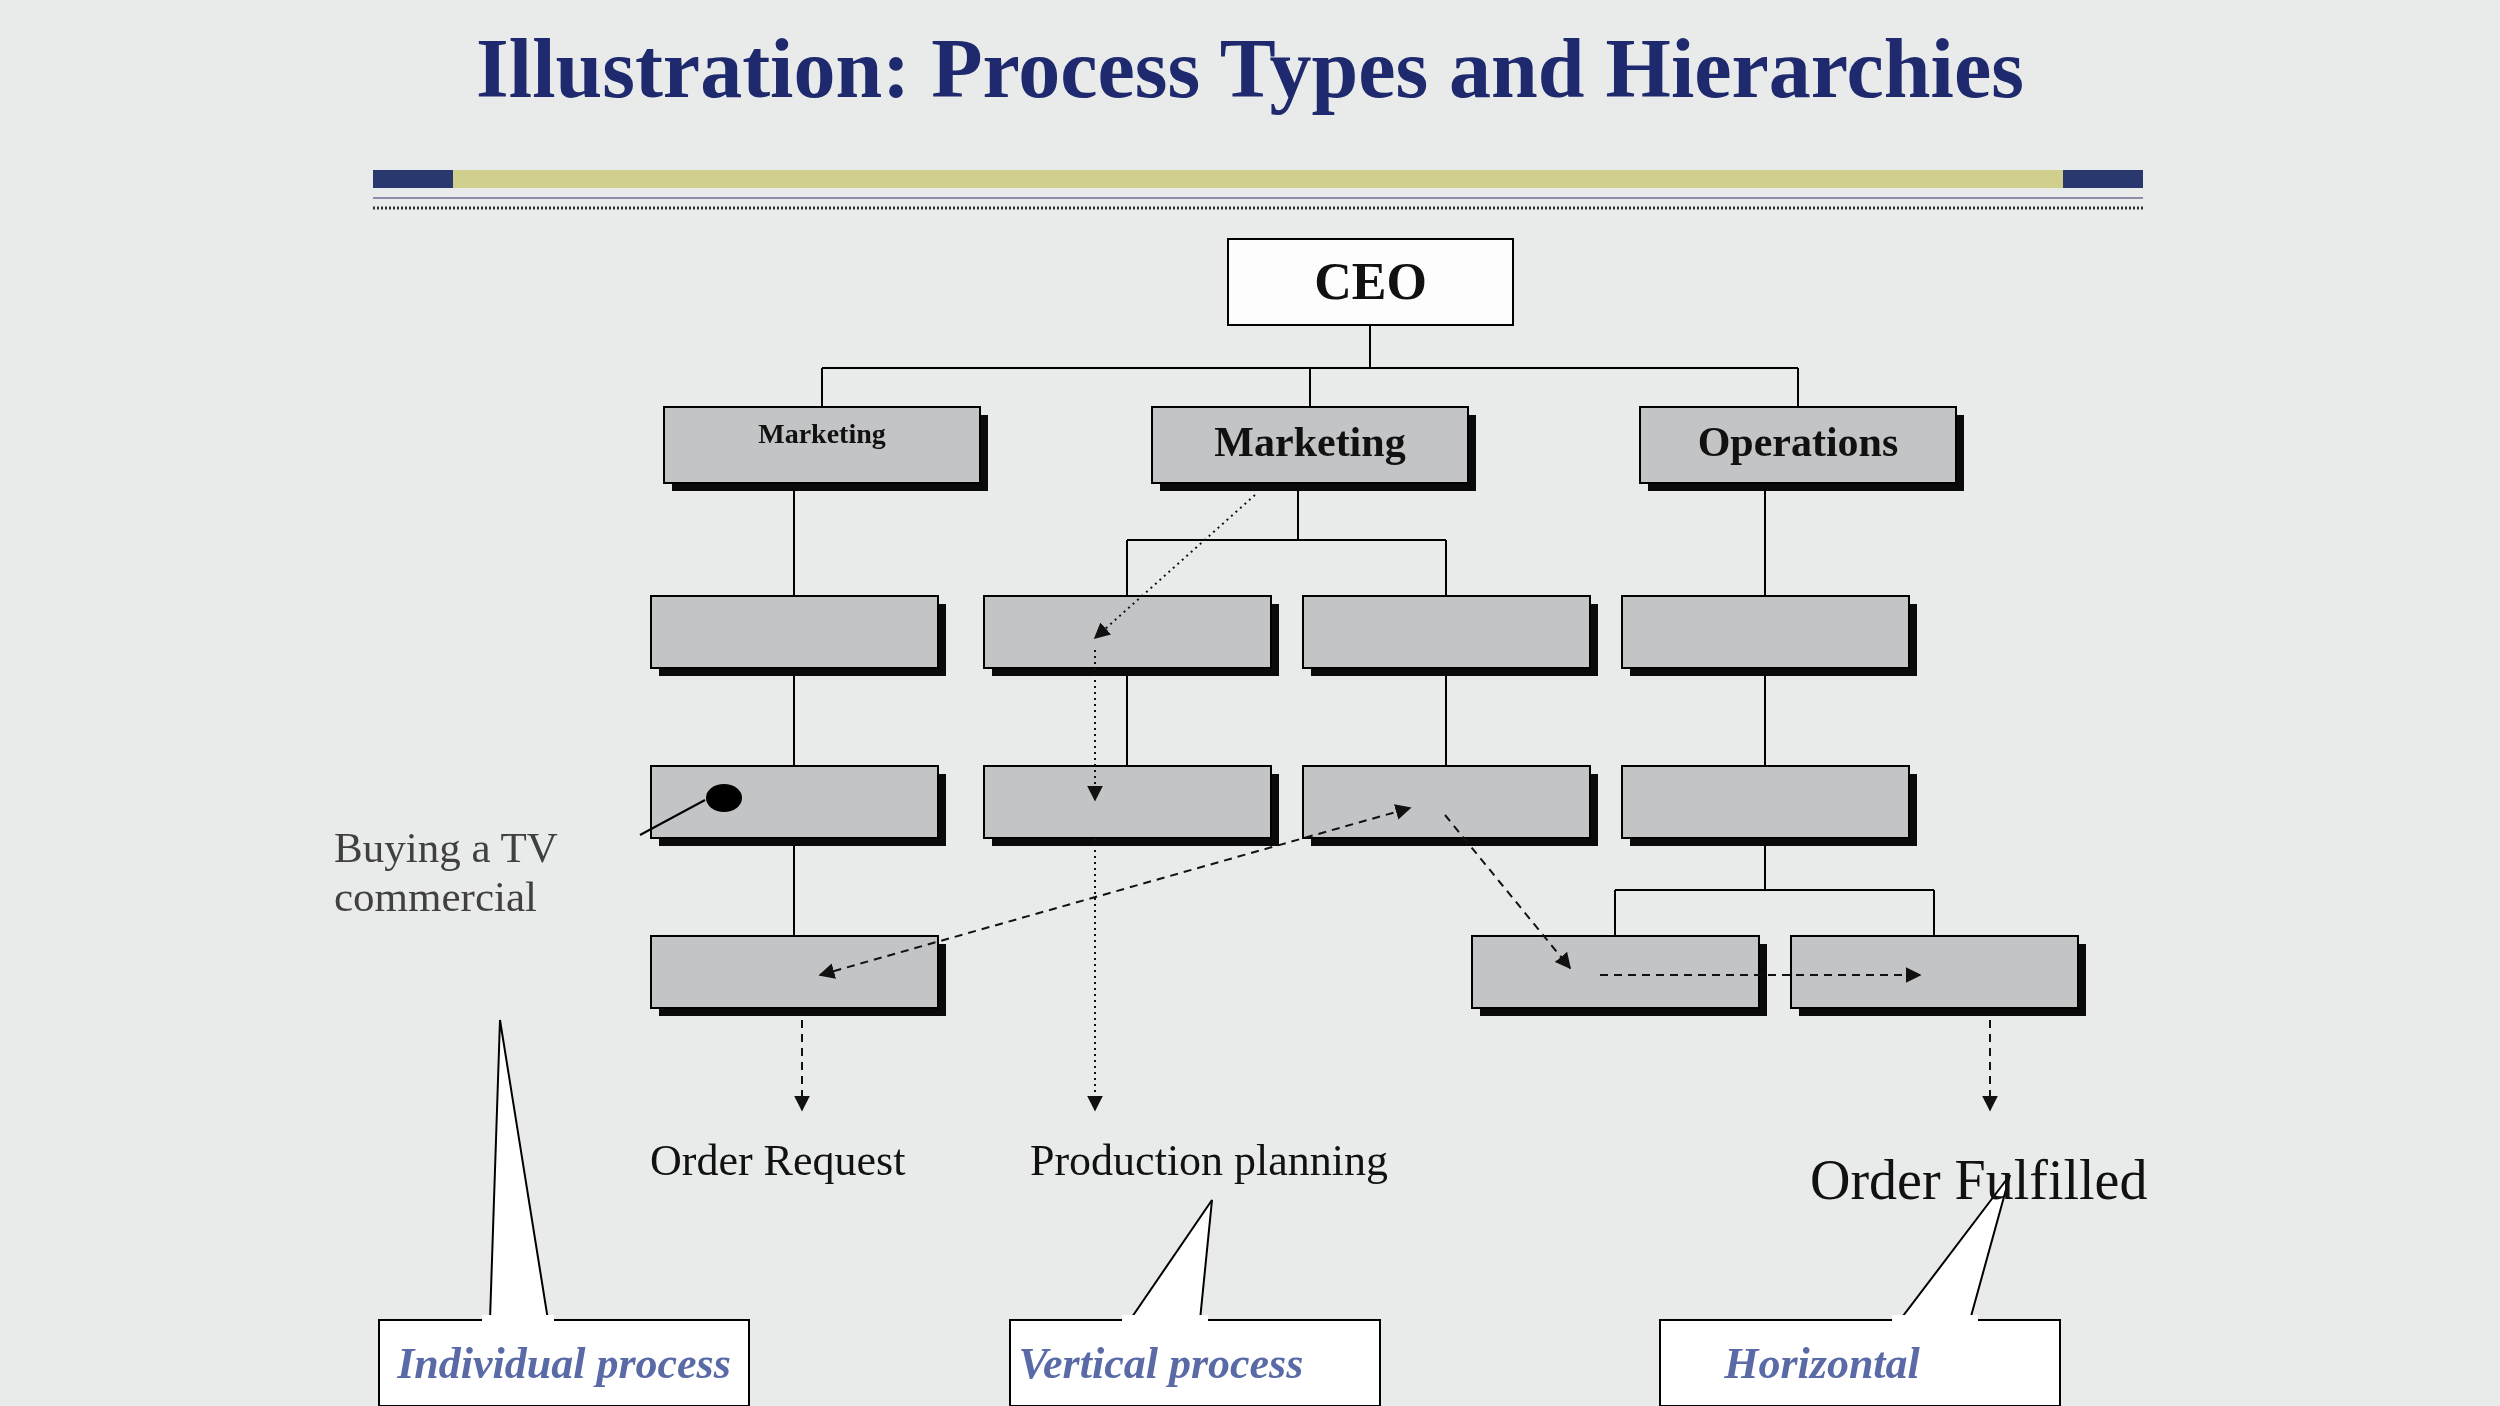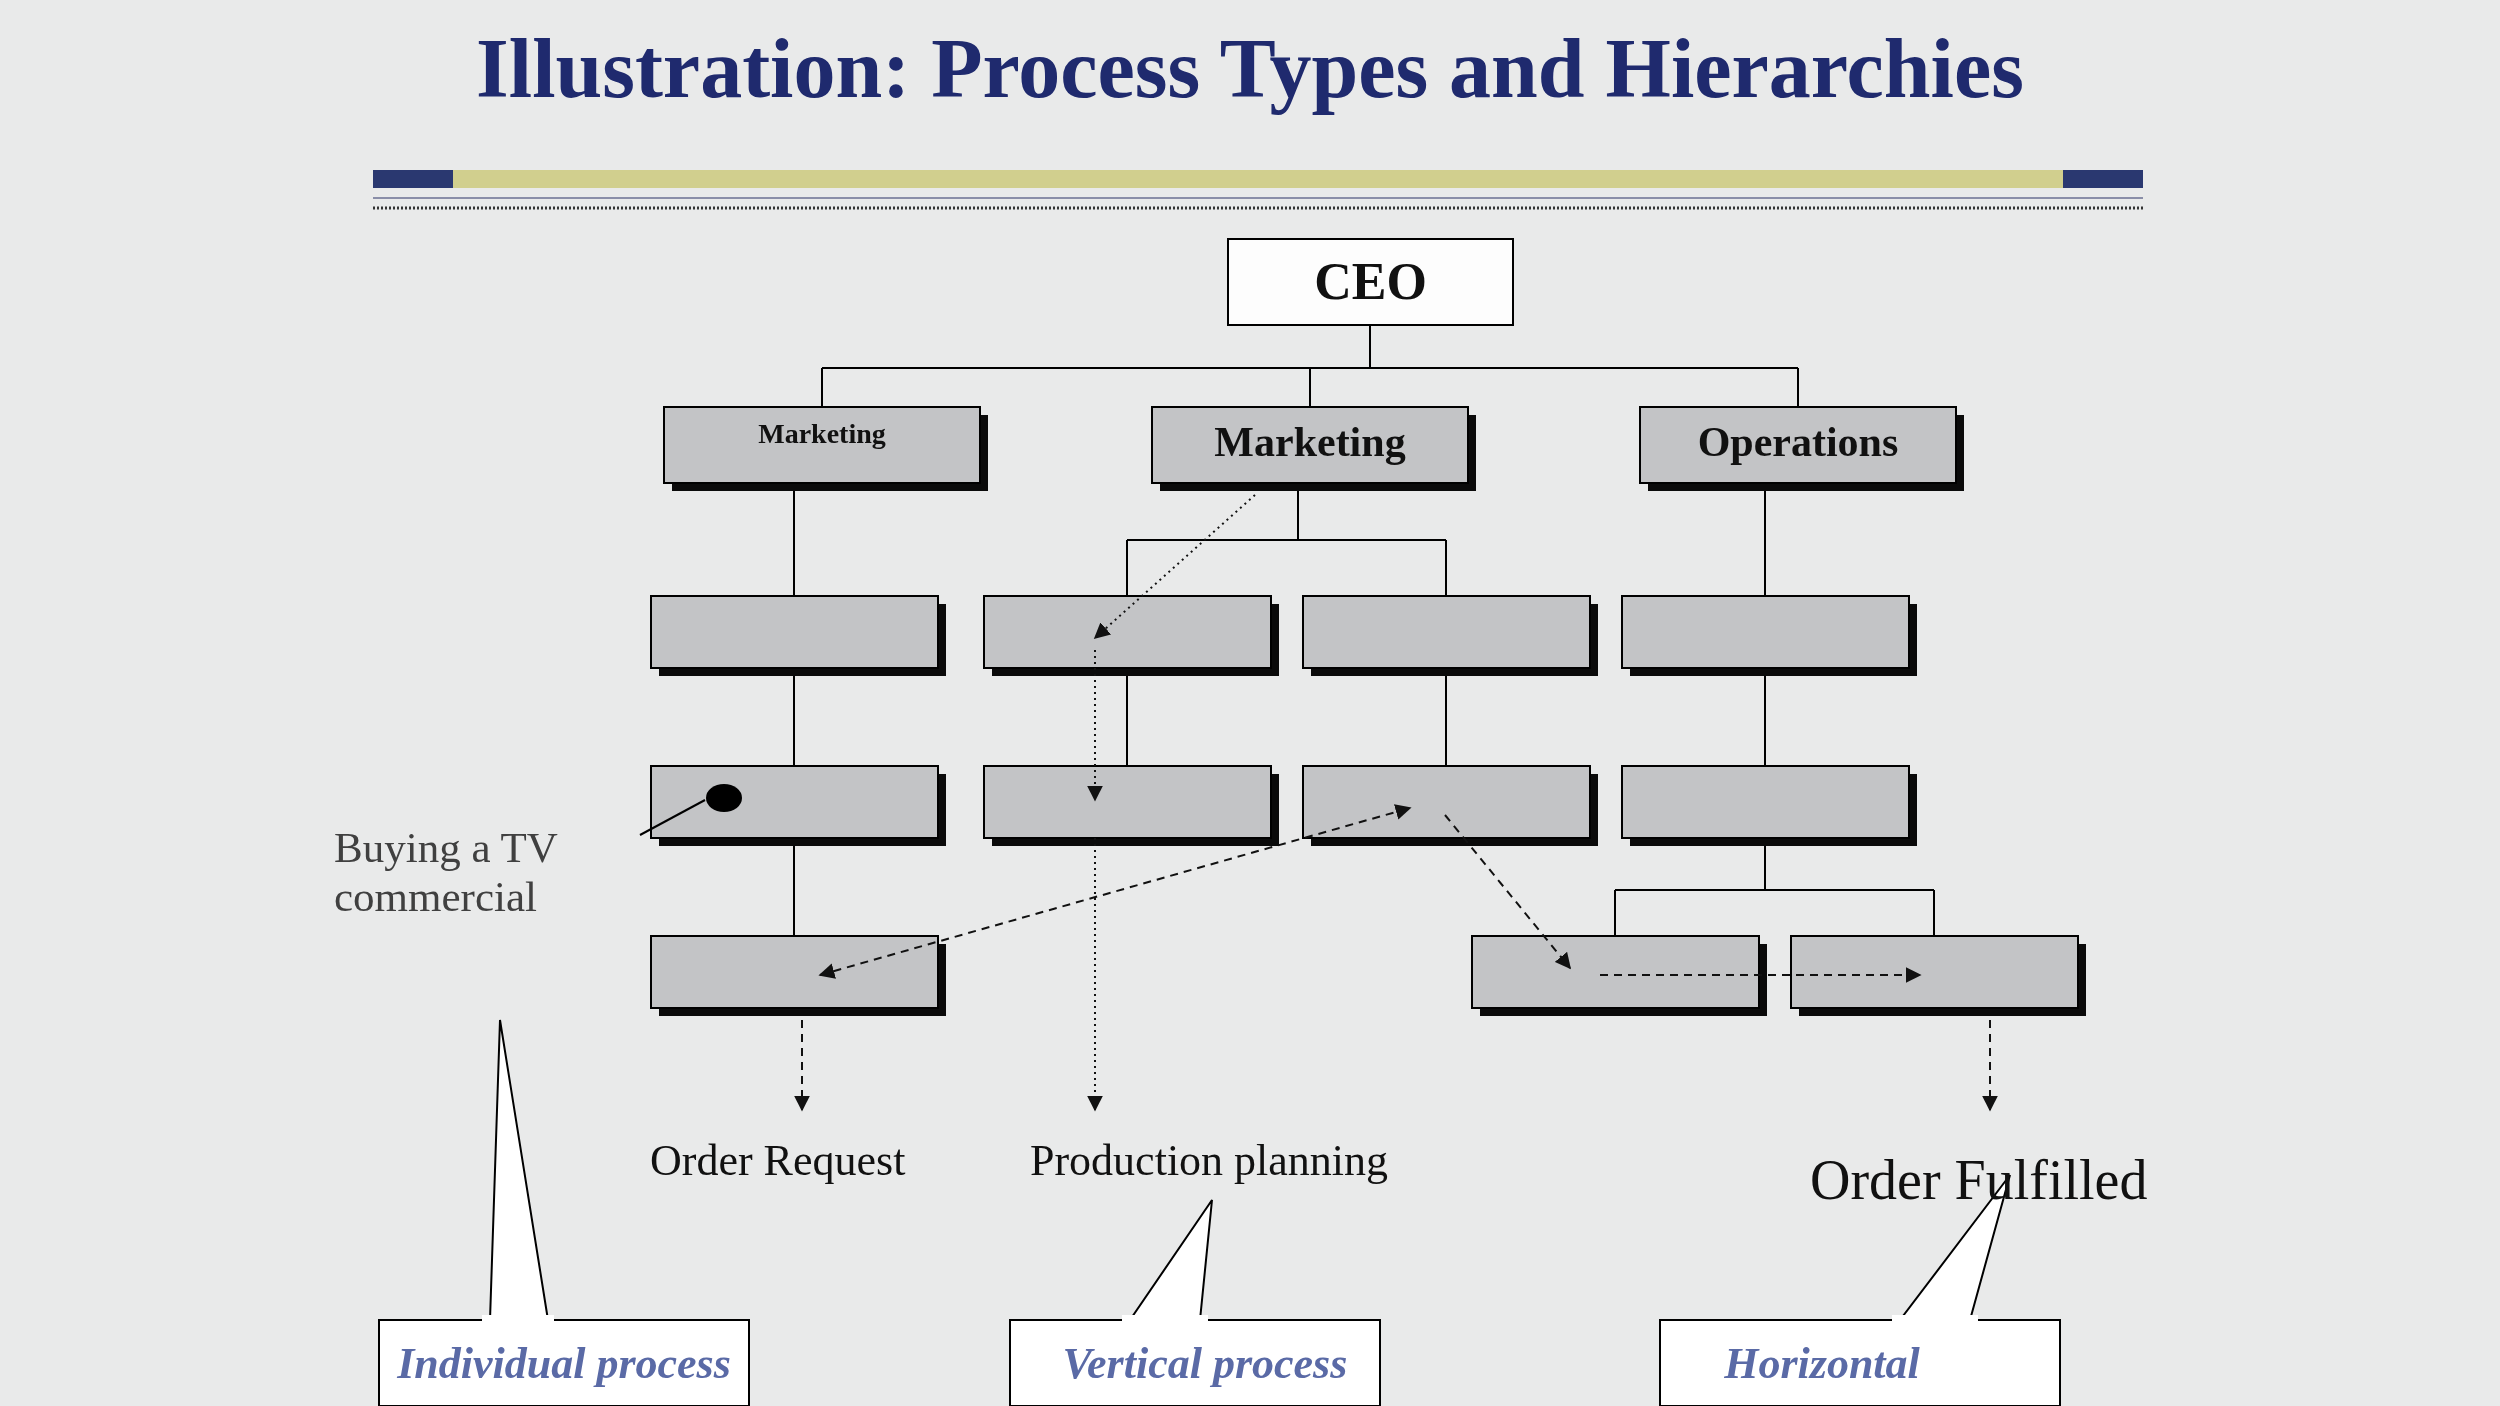--- a/index.html
+++ b/index.html
@@ -164,16 +164,16 @@
 <div class="txt" style="left:1152px;top:418px;width:316px;text-align:center;font-weight:700;font-size:42px;">Marketing</div>
 <div class="txt" style="left:1640px;top:418px;width:316px;text-align:center;font-weight:700;font-size:42px;">Operations</div>
 
 <div class="txt txt-blue" style="left:334px;top:823px;width:320px;font-size:43px;line-height:1.15;">Buying a TV commercial</div>
 
 <div class="txt" style="left:650px;top:1135px;font-size:44px;">Order Request</div>
 <div class="txt" style="left:1030px;top:1135px;font-size:44px;">Production planning</div>
 <div class="txt" style="left:1810px;top:1112px;font-size:56px;margin-top:36px;">Order Fulfilled</div>
 
 <div class="callout" style="left:379px;top:1338px;width:370px;">Individual process</div>
-<div class="callout" style="left:1058px;top:1338px;width:294px;">Vertical process</div>
+<div class="callout" style="left:1014px;top:1338px;width:294px;">Vertical process</div>
 <div class="callout" style="left:1660px;top:1338px;width:324px;">Horizontal process</div>
 
 </div>
 
 </body></html>

